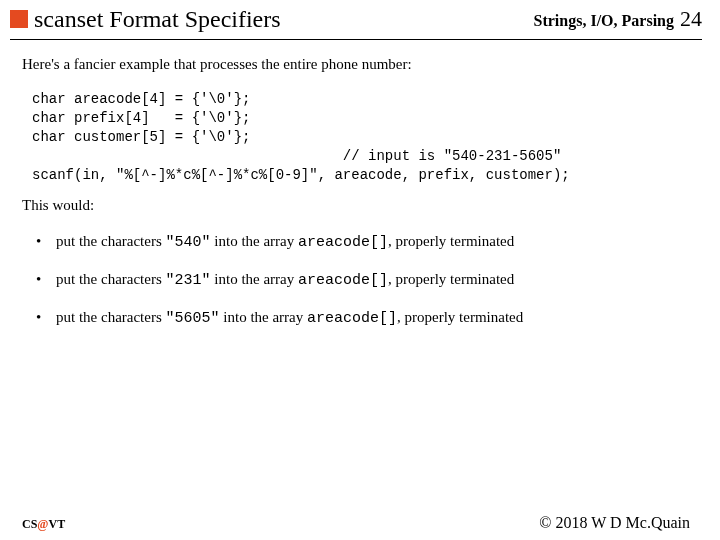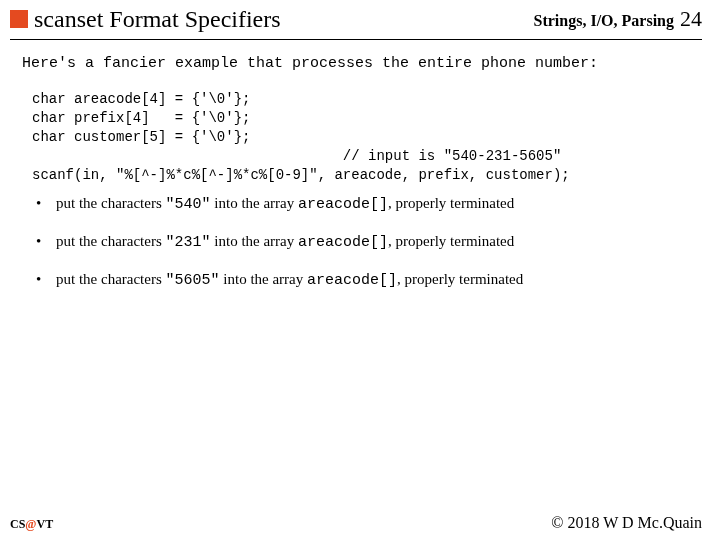--- a/index.html
+++ b/index.html
@@ -6,28 +6,28 @@
   html, body { width: 720px; height: 540px; overflow: hidden; font-family: "Times New Roman", Times, serif; background: #fff; color: #000; }
   .slide { position: relative; width: 712px; height: 540px; }
   .header { display: flex; align-items: flex-start; padding: 6px 10px 0 10px; }
   .bullet-sq { width: 18px; height: 18px; background: #e44a20; margin-right: 6px; margin-top: 4px; flex: 0 0 auto; }
   .title { font-size: 24px; font-weight: 400; flex: 1 1 auto; }
   .topright { display: flex; align-items: baseline; gap: 6px; white-space: nowrap; }
   .section { font-size: 16px; font-weight: 700; }
   .pagenum { font-size: 22px; }
   .rule { border-top: 1px solid #000; margin: 6px 10px 0 10px; }
   .body { padding: 14px 22px 0 22px; font-size: 15px; line-height: 1.35; }
-  .intro { margin-bottom: 14px; font-family: Liberation Mono, monospace; }
+  .intro { margin-bottom: 14px; }
   .codeblock { font-family: "Courier New", Courier, monospace; font-size: 14px; white-space: pre; padding: 2px 0 2px 10px; margin-bottom: 0; line-height: 1.35; }
   .explain { margin: 8px 0 10px 0; }
   ul.pts { list-style: none; padding-left: 28px; }
   ul.pts li { position: relative; padding: 6px 0 10px 6px; }
   ul.pts li::before { content: "•"; position: absolute; left: -14px; top: 6px; font-size: 15px; }
   .mono { font-family: "Courier New", Courier, monospace; }
-  .footer { position: absolute; left: 0; right: 0; bottom: 8px; display: flex; align-items: baseline; justify-content: space-between; padding: 0 10px; font-size: 12px; }
+  .footer { position: absolute; left: 0; right: 0; bottom: 8px; display: flex; align-items: baseline; justify-content: space-between; padding: 0 22px; font-size: 12px; }
   .footer .left { font-weight: 700; }
   .footer .left .at { color: #e44a20; }
   .footer .center { font-weight: 700; font-size: 15px; position: absolute; left: 50%; transform: translateX(-50%); bottom: 0; }
   .footer .right { font-size: 16px; margin-top: 28px; }
 </style>
 </head>
 <body>
 
 <div class="slide">
 
@@ -43,20 +43,21 @@
 
   <div class="body">
     <p class="intro">Here's a fancier example that processes the entire phone number:</p>
 
     <div class="codeblock">char areacode[4] = {'\0'};
 char prefix[4]   = {'\0'};
 char customer[5] = {'\0'};
                                      // input is "540-231-5605"
 scanf(in, "%[^-]%*c%[^-]%*c%[0-9]", areacode, prefix, customer);</div>
 
+    <p class="explain">This would:</p>
 
     <ul class="pts">
       <li>
         <span>put the characters </span><span class="mono">"540"</span><span> into the array </span><span class="mono">areacode[]</span><span>, properly terminated</span>
       </li>
       <li>
         <span>put the characters </span><span class="mono">"231"</span><span> into the array </span><span class="mono">areacode[]</span><span>, properly terminated</span>
       </li>
       <li>
         <span>put the characters </span><span class="mono">"5605"</span><span> into the array </span><span class="mono">areacode[]</span><span>, properly terminated</span>

